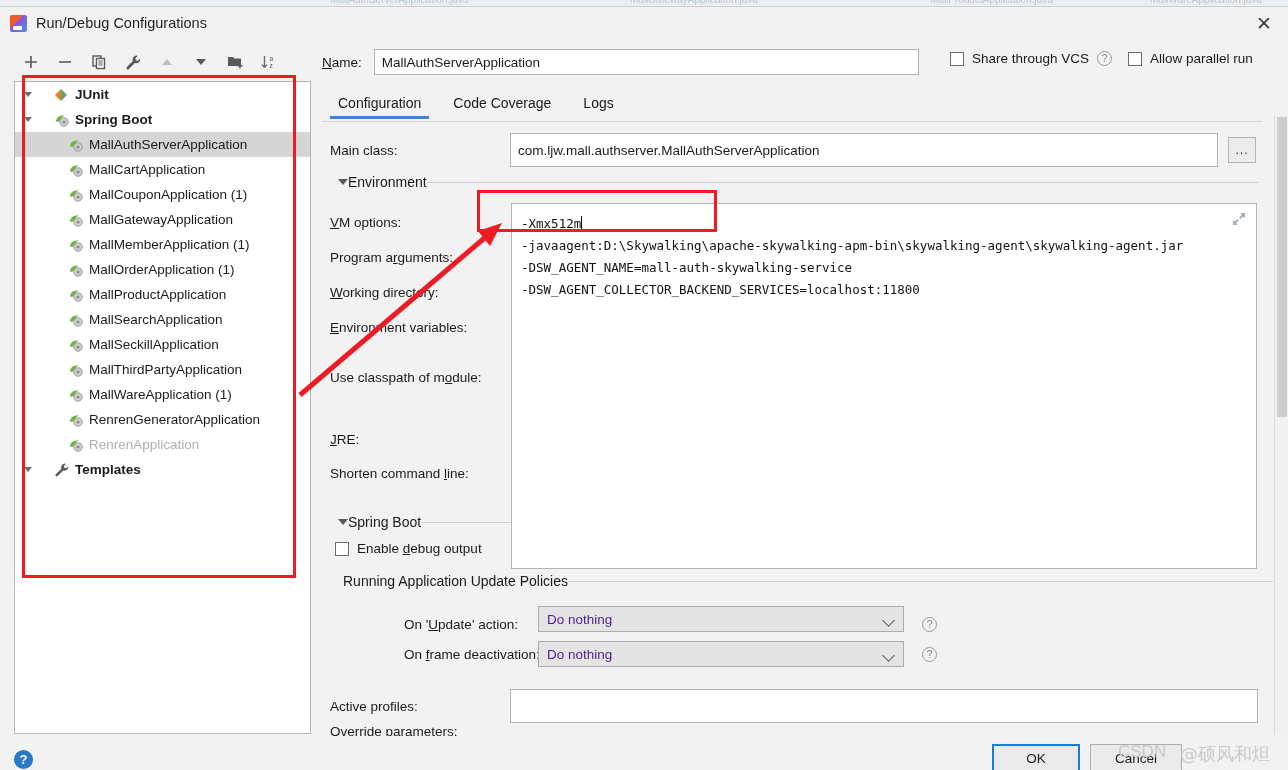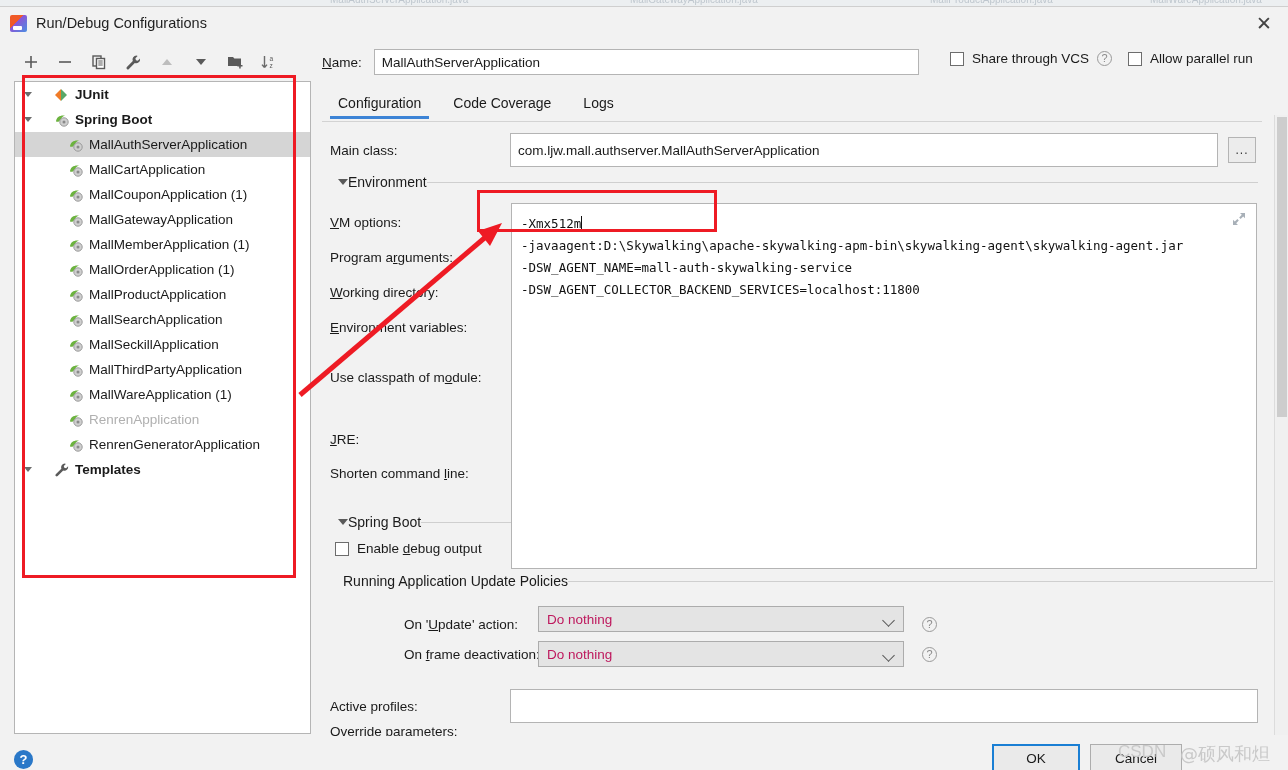--- a/index.html
+++ b/index.html
@@ -181,21 +181,21 @@
     vertical-align: -2px; margin-left: 0px;
   }
   .vm-expand {
     position: absolute; right: 10px; top: 8px; width: 14px; height: 14px; cursor: pointer;
   }
 
   
   .policy-combo {
     width: 366px; height: 26px; border: 1px solid #acacac; background: #e4e4e4;
     display: flex; align-items: center; padding: 0 6px 0 8px; cursor: pointer;
-    font-size: 13.5px; color: #be185d; position: relative;
+    font-size: 13.5px; color: #4c1d95; position: relative;
   }
   .chev {
     position: absolute; right: 10px; top: 9px; width: 9px; height: 9px;
     border-right: 1.6px solid #555; border-bottom: 1.6px solid #555;
     transform: rotate(45deg);
   }
 
   
   .bottombar { position: absolute; left: 0; top: 733px; width: 1288px; height: 37px; background: #f2f2f2; }
   .help-blue {
@@ -469,33 +469,33 @@
         <div class="tree-row">
           <span class="twisty"></span>
           <span class="ind"></span>
           <span class="node-icon ico-spring">
             <svg width="17" height="15" viewBox="0 0 17 15">
               <path d="M2 8.5C2.5 4 6 2 11 2.6c-2.3 1-3.6 2.3-4.6 4.2C5.5 8.6 4 9.4 2 8.5z" fill="#6cb33f"></path>
               <circle cx="10" cy="9" r="4.2" fill="#cfcfcf" stroke="#9a9a9a" stroke-width="1"></circle>
               <circle cx="10" cy="9" r="1.5" fill="#8a8a8a"></circle>
             </svg>
           </span>
+          <span class="node-label">RenrenGeneratorApplication</span>
+        </div>
+        <div class="tree-row">
+          <span class="twisty"></span>
+          <span class="ind"></span>
+          <span class="node-icon ico-spring">
+            <svg width="17" height="15" viewBox="0 0 17 15">
+              <path d="M2 8.5C2.5 4 6 2 11 2.6c-2.3 1-3.6 2.3-4.6 4.2C5.5 8.6 4 9.4 2 8.5z" fill="#6cb33f"></path>
+              <circle cx="10" cy="9" r="4.2" fill="#cfcfcf" stroke="#9a9a9a" stroke-width="1"></circle>
+              <circle cx="10" cy="9" r="1.5" fill="#8a8a8a"></circle>
+            </svg>
+          </span>
           <span class="node-label dim">RenrenApplication</span>
-        </div>
-        <div class="tree-row">
-          <span class="twisty"></span>
-          <span class="ind"></span>
-          <span class="node-icon ico-spring">
-            <svg width="17" height="15" viewBox="0 0 17 15">
-              <path d="M2 8.5C2.5 4 6 2 11 2.6c-2.3 1-3.6 2.3-4.6 4.2C5.5 8.6 4 9.4 2 8.5z" fill="#6cb33f"></path>
-              <circle cx="10" cy="9" r="4.2" fill="#cfcfcf" stroke="#9a9a9a" stroke-width="1"></circle>
-              <circle cx="10" cy="9" r="1.5" fill="#8a8a8a"></circle>
-            </svg>
-          </span>
-          <span class="node-label">RenrenGeneratorApplication</span>
         </div>
         <div class="tree-row">
           <span class="twisty open"></span>
           <span class="ind2"></span>
           <span class="node-icon ico-wrench">
             <svg width="16" height="16" viewBox="0 0 17 17">
               <path d="M11.5 1.6a4 4 0 0 0-3.7 5.5L1.9 13a1.4 1.4 0 0 0 2 2l5.9-5.9a4 4 0 0 0 5.2-4.6l-2.2 2.2-1.9-.5-.5-1.9 2.2-2.2a4 4 0 0 0-1.1-.5z" fill="#5a5a5a"></path>
             </svg>
           </span>
           <span class="node-label bold">Templates</span>

